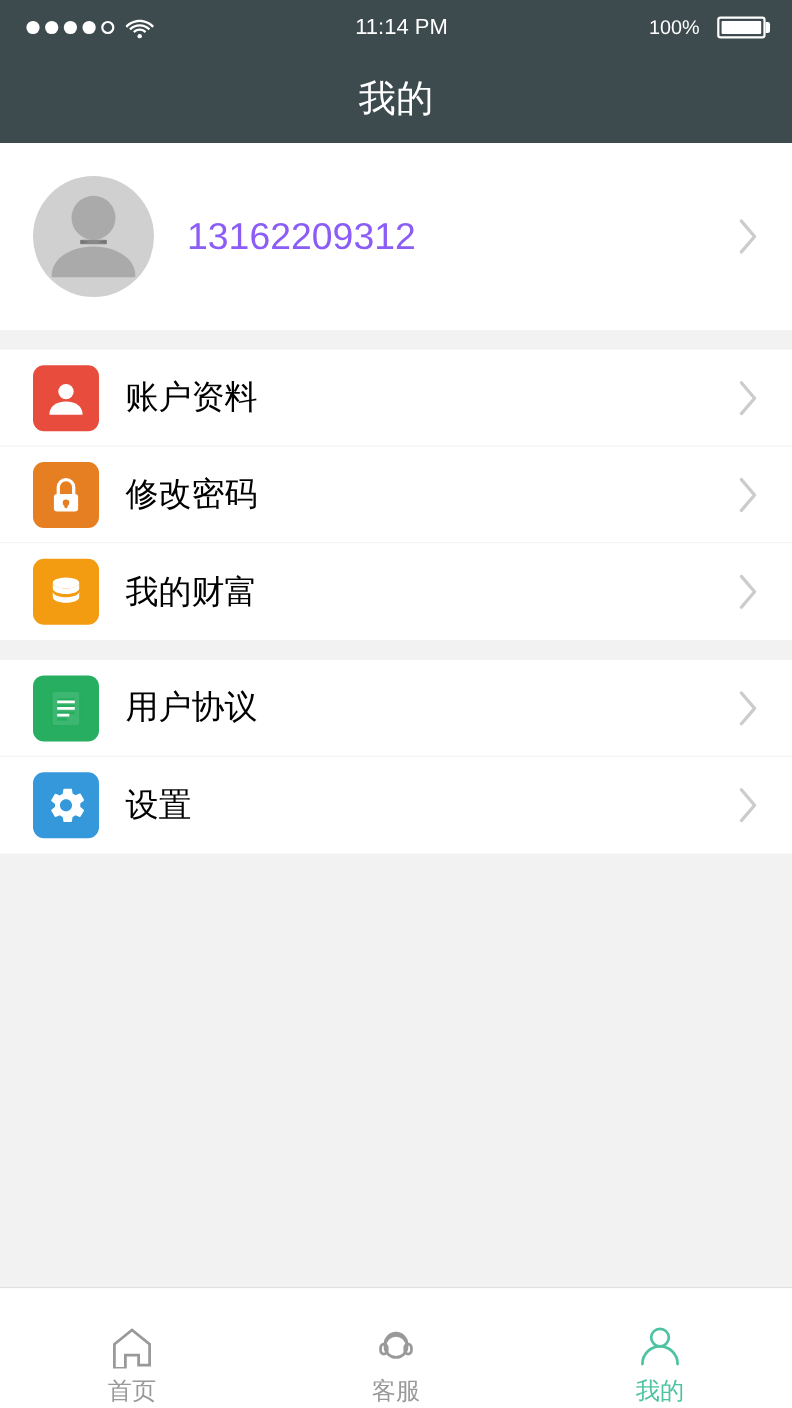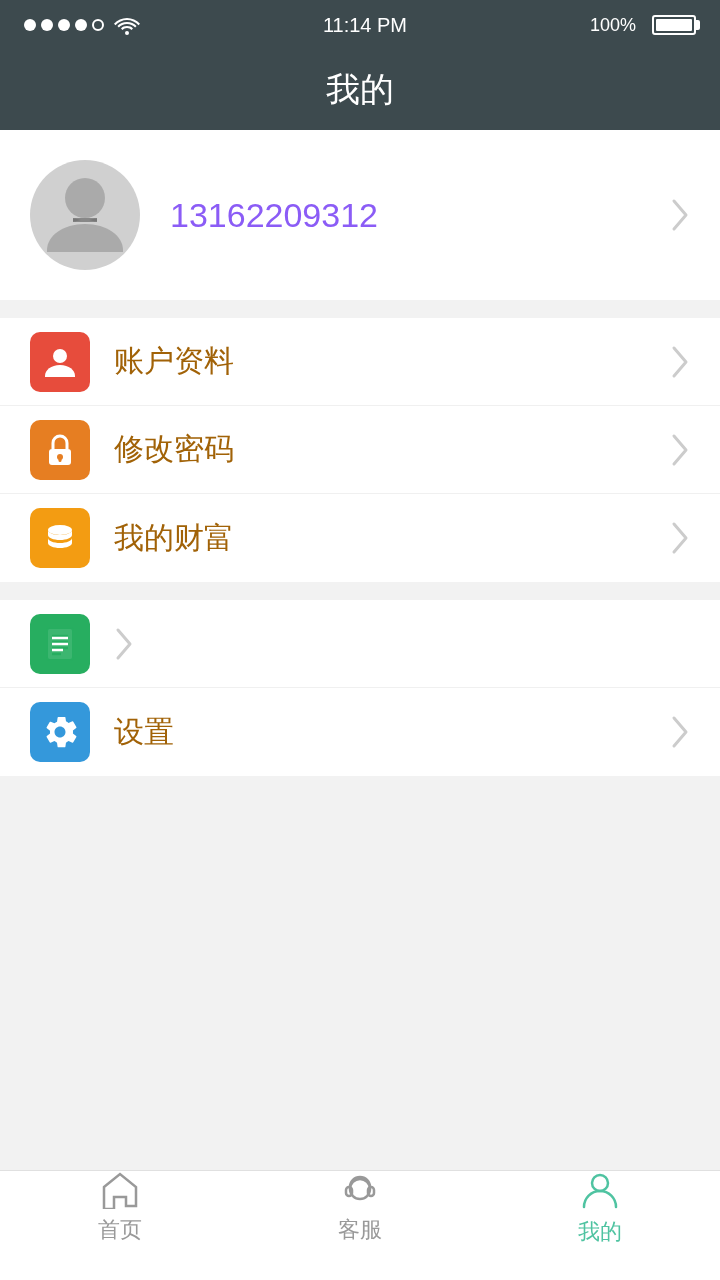--- a/index.html
+++ b/index.html
@@ -172,21 +172,21 @@
     }
     .menu-icon-wrap.red { background: #e74c3c; }
     .menu-icon-wrap.orange { background: #e67e22; }
     .menu-icon-wrap.yellow { background: #f39c12; }
     .menu-icon-wrap.green { background: #27ae60; }
     .menu-icon-wrap.teal { background: #16a085; }
     .menu-icon-wrap.blue { background: #3498db; }
     .menu-label {
       flex: 1;
       font-size: 30px;
-      color: #a16207;
+      color: #000000;
     }
 
     
     .group-divider {
       height: 18px;
       background: #f2f2f2;
       flex-shrink: 0;
     }
 
     
@@ -203,21 +203,21 @@
       display: flex;
       align-items: stretch;
       border-top: 1px solid #e0e0e0;
       flex-shrink: 0;
     }
     .tab-item {
       flex: 1;
       display: flex;
       flex-direction: column;
       align-items: center;
-      justify-content: flex-start;
+      justify-content: flex-end;
       gap: 6px;
       cursor: pointer;
     }
     .tab-label {
       font-size: 22px;
       color: #999;
     }
     .tab-label.active {
       color: #4fc3a1;
     }
@@ -341,20 +341,21 @@
         <line x1="7" y1="10" x2="23" y2="10" stroke="#27ae60" stroke-width="2.5"></line>
         <line x1="7" y1="16" x2="23" y2="16" stroke="#27ae60" stroke-width="2.5"></line>
         <line x1="7" y1="22" x2="23" y2="22" stroke="#27ae60" stroke-width="2.5"></line>
         <line x1="7" y1="28" x2="16" y2="28" stroke="#27ae60" stroke-width="2.5"></line>
         <rect x="2" y="2" width="26" height="32" rx="3" fill="#27ae60" opacity="0.9"></rect>
         <line x1="7" y1="12" x2="23" y2="12" stroke="white" stroke-width="2.5"></line>
         <line x1="7" y1="18" x2="23" y2="18" stroke="white" stroke-width="2.5"></line>
         <line x1="7" y1="24" x2="18" y2="24" stroke="white" stroke-width="2.5"></line>
       </svg>
     </div>
+    <span class="menu-label">用户协议</span>
     <svg width="20" height="36" viewBox="0 0 20 36" fill="none" stroke="#ccc" stroke-width="3" stroke-linecap="round" stroke-linejoin="round">
       <polyline points="4,4 16,18 4,32"></polyline>
     </svg>
   </div>
 
 
   <div class="menu-item">
     <div class="menu-icon-wrap blue">
       <svg width="36" height="36" viewBox="0 0 36 36" fill="white">
         <path d="M30.94 19.5c.04-.49.06-.99.06-1.5s-.02-1.01-.06-1.5l3.24-2.53c.29-.23.37-.63.19-.96l-3.07-5.32a.75.75 0 0 0-.91-.33l-3.82 1.54c-.8-.61-1.66-1.13-2.59-1.53L23.4 3.28A.75.75 0 0 0 22.67 3h-6.34a.75.75 0 0 0-.74.63l-.56 4.07c-.93.4-1.79.92-2.59 1.53L8.62 7.69a.74.74 0 0 0-.9.33L4.65 13.34c-.19.33-.1.73.19.96L8.06 16.83A13.37 13.37 0 0 0 8 18c0 .5.02 1.01.06 1.5l-3.24 2.53c-.29.23-.37.63-.19.96l3.07 5.32c.18.33.57.44.91.33l3.82-1.54c.8.61 1.66 1.13 2.59 1.53l.56 4.07c.09.35.4.63.74.63h6.34c.34 0 .65-.28.74-.63l.56-4.07c.93-.4 1.79-.92 2.59-1.53l3.82 1.54c.34.11.72 0 .91-.33l3.07-5.32c.18-.33.1-.73-.19-.96l-3.27-2.53zM18 23.5c-3.03 0-5.5-2.47-5.5-5.5s2.47-5.5 5.5-5.5 5.5 2.47 5.5 5.5-2.47 5.5-5.5 5.5z"></path>

